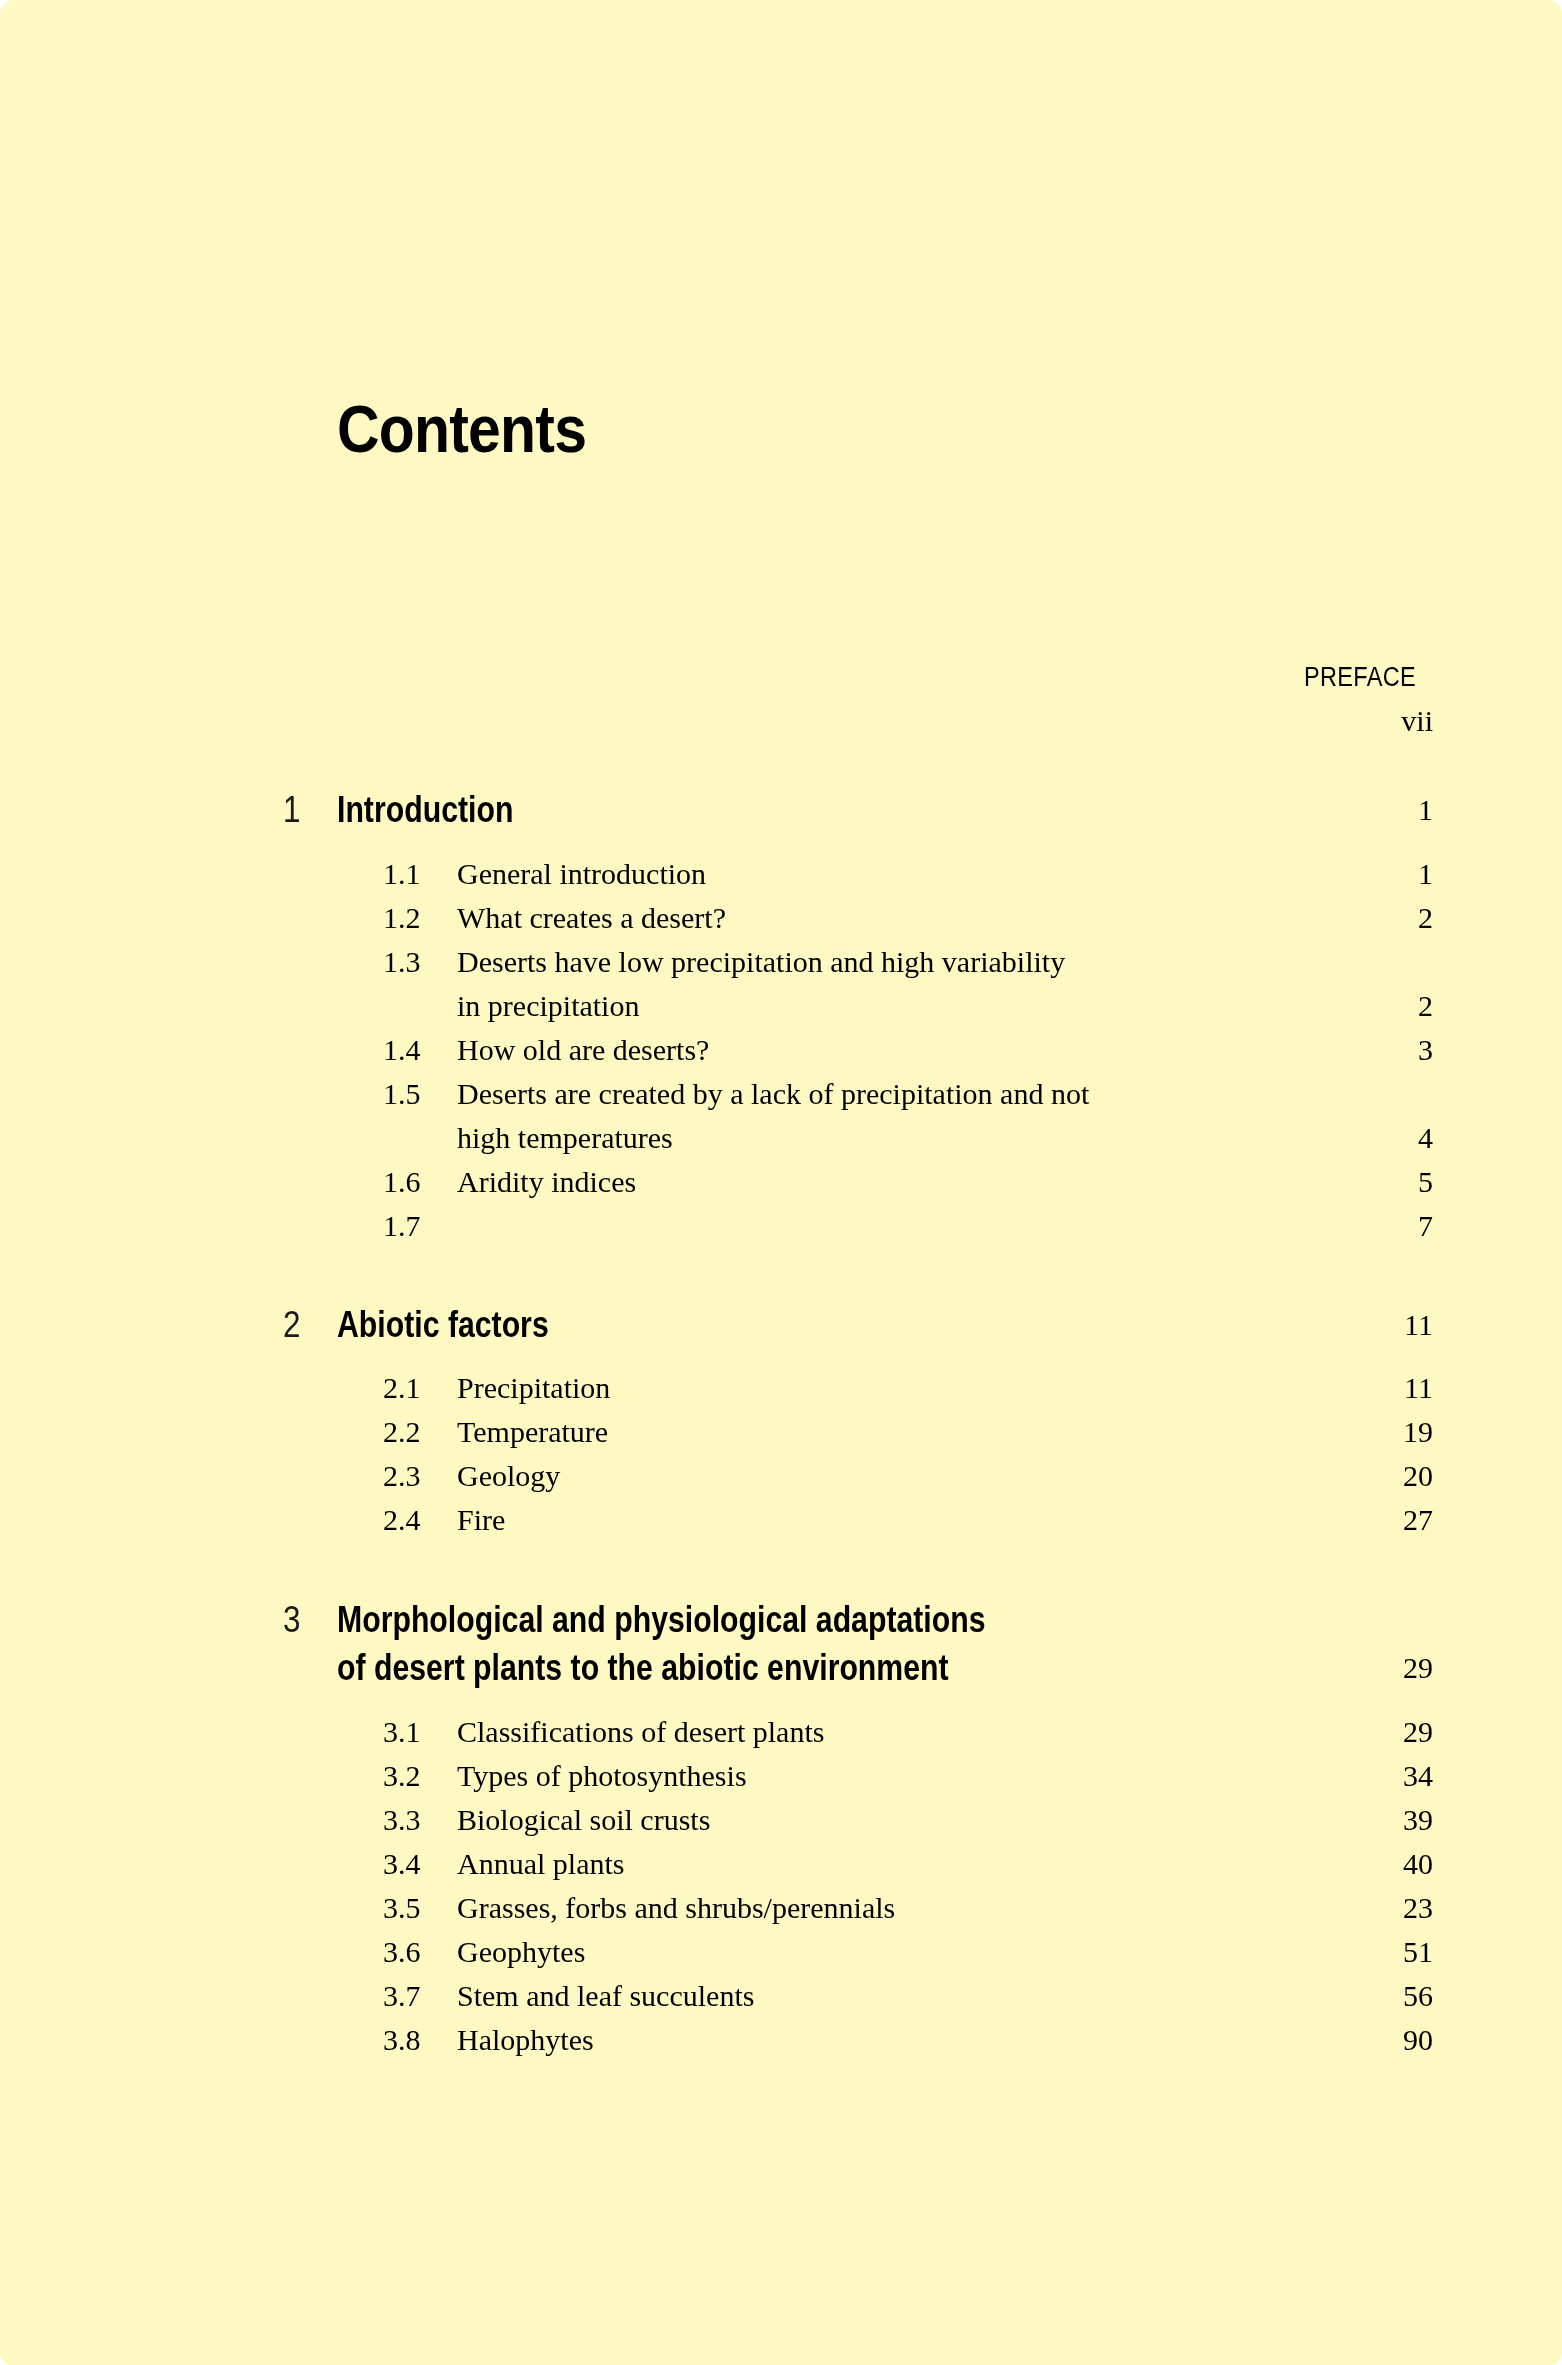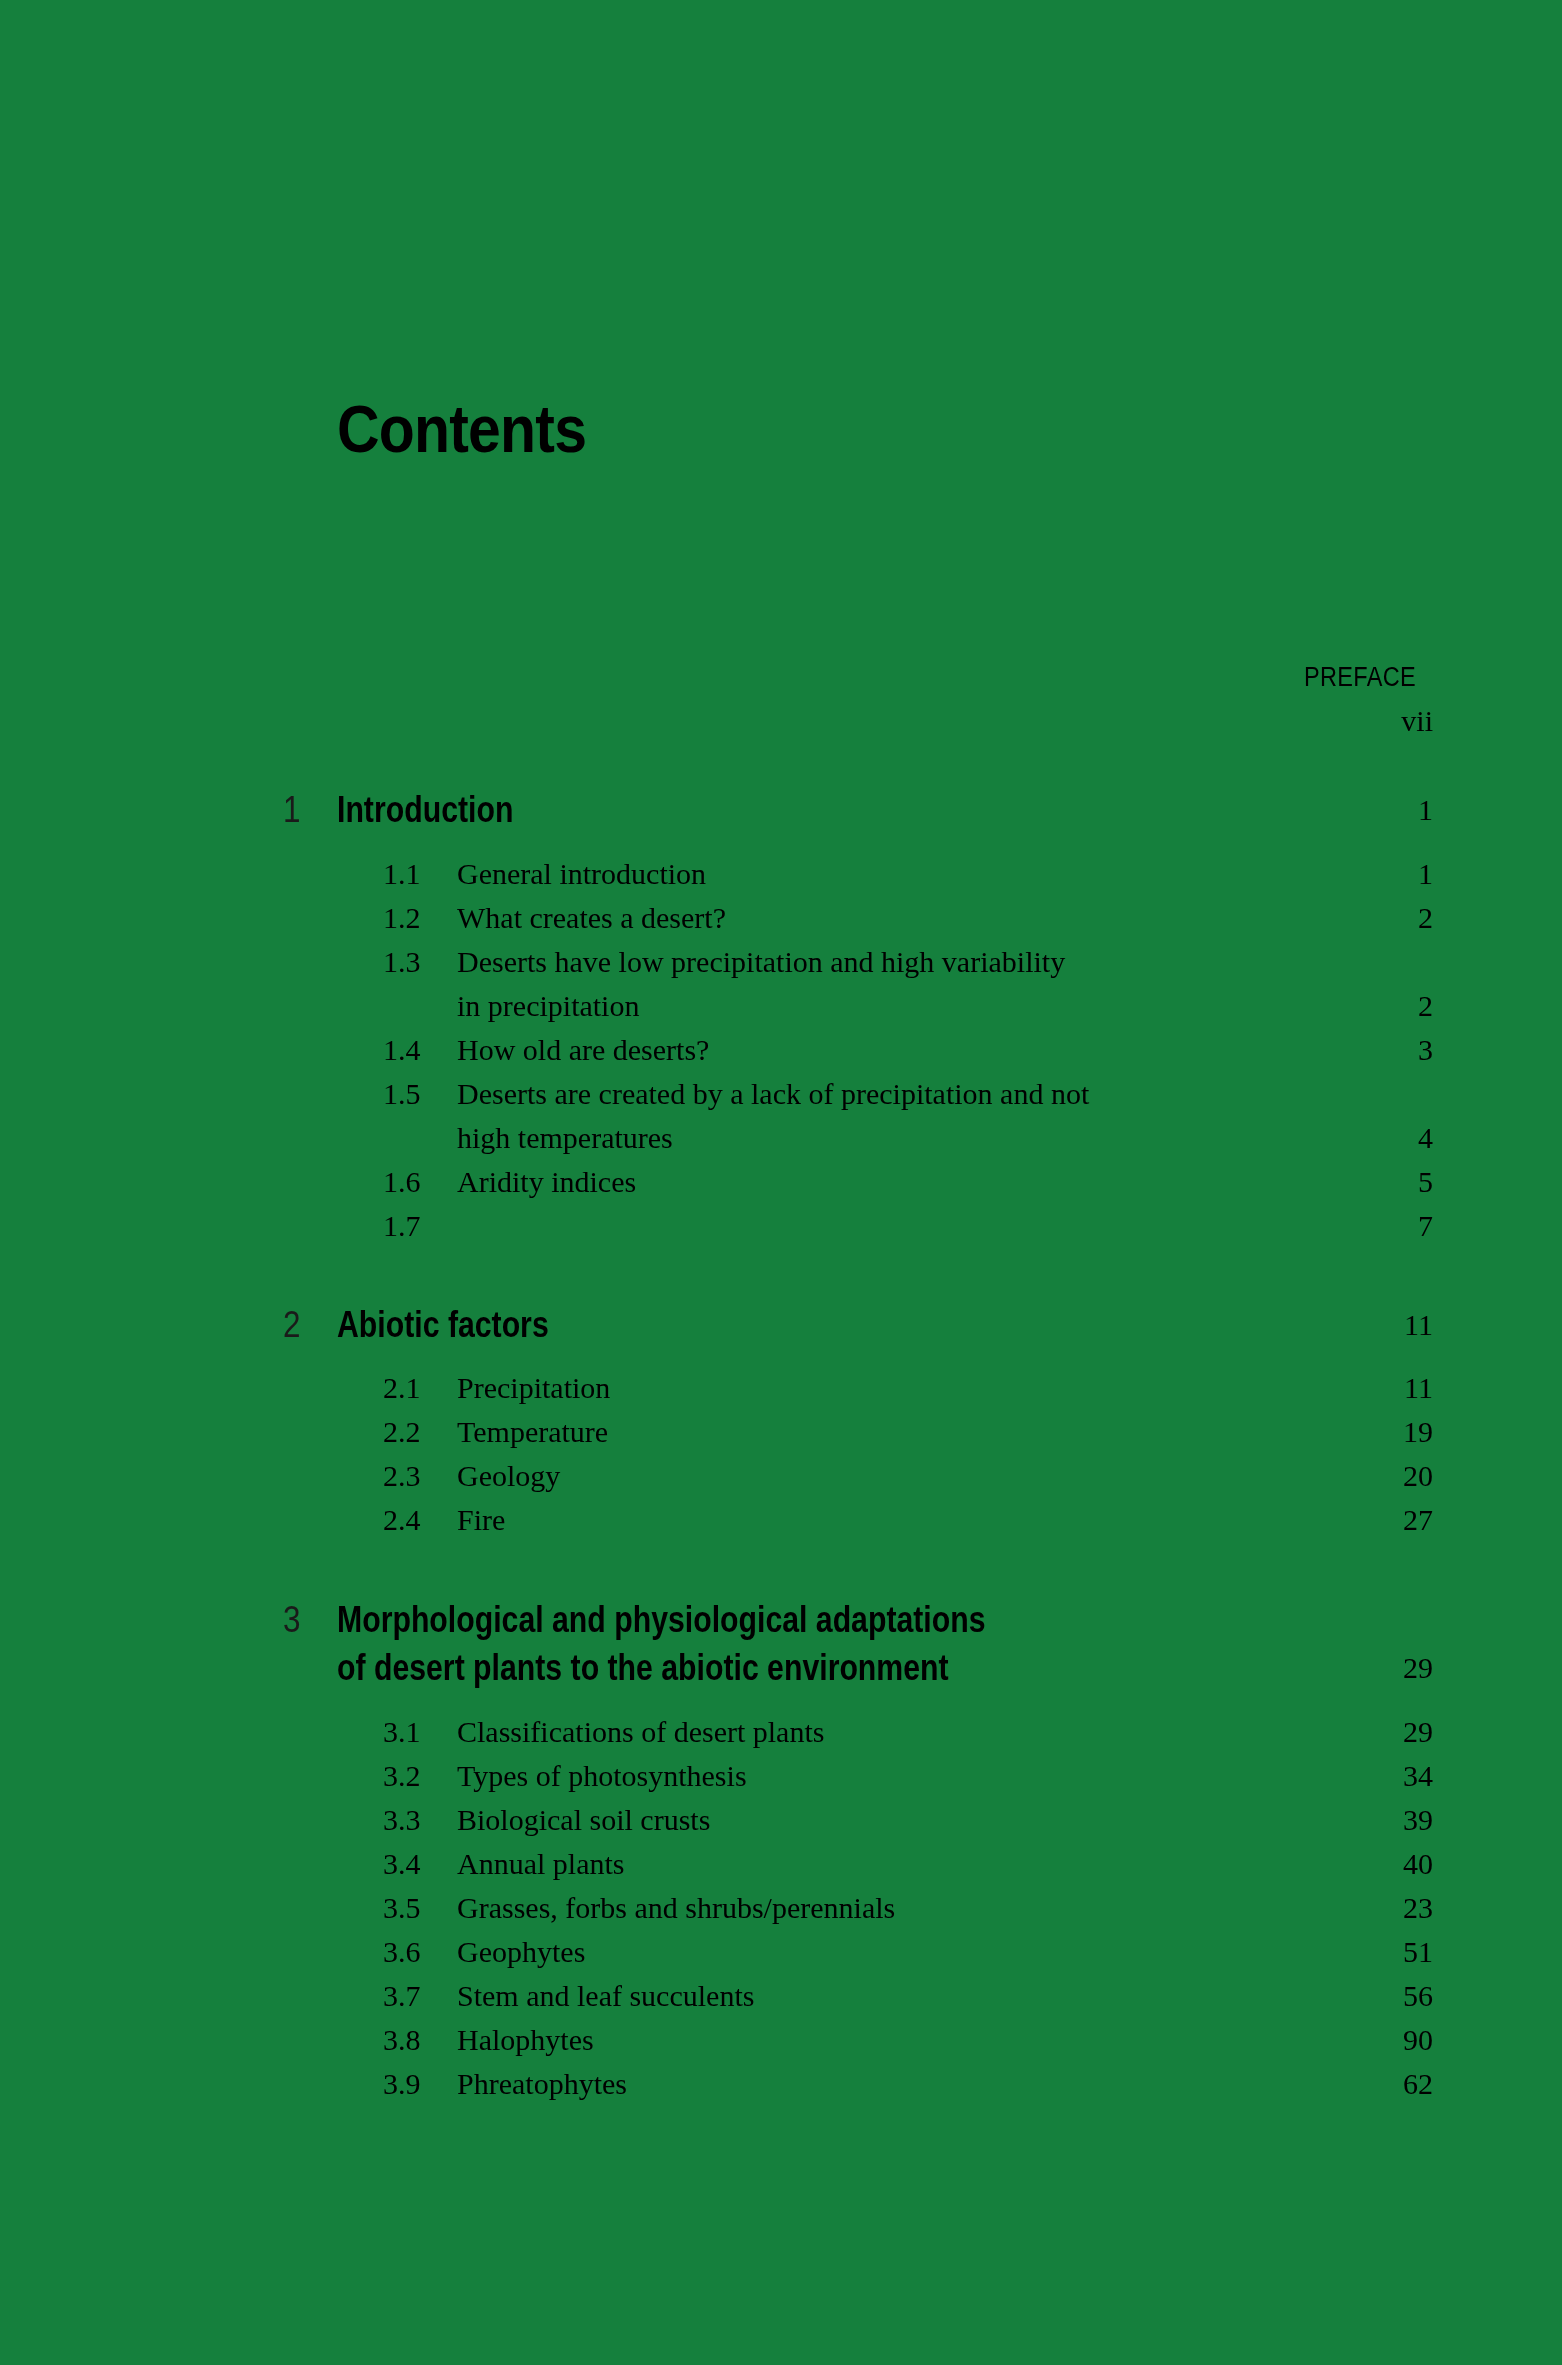--- a/index.html
+++ b/index.html
@@ -4,24 +4,25 @@
 <style>
   html, body {
     margin: 0;
     padding: 0;
     background: #ffffff;
   }
   .page {
     position: relative;
     width: 1562px;
     height: 2366px;
-    background: #15803d;
+    background: #fef9c3;
     color: #000000;
     font-family: "Liberation Serif", serif;
     overflow: hidden;
+    border-radius: 14px;
   }
 
   
   .toc-title {
     position: absolute;
     left: 337px;
     top: 395px;
     margin: 0;
     font-family: "Liberation Sans", sans-serif;
     font-weight: 700;
@@ -242,22 +243,17 @@
       <div class="srow">
         <span class="snum">3.7</span>
         <span class="stitle">Stem and leaf succulents</span>
         <span class="spage">56</span>
       </div>
       <div class="srow">
         <span class="snum">3.8</span>
         <span class="stitle">Halophytes</span>
         <span class="spage">90</span>
       </div>
-      <div class="srow">
-        <span class="snum">3.9</span>
-        <span class="stitle">Phreatophytes</span>
-        <span class="spage">62</span>
-      </div>
     </div>
 
   </div>
 </div>
 
 
 </body></html>

